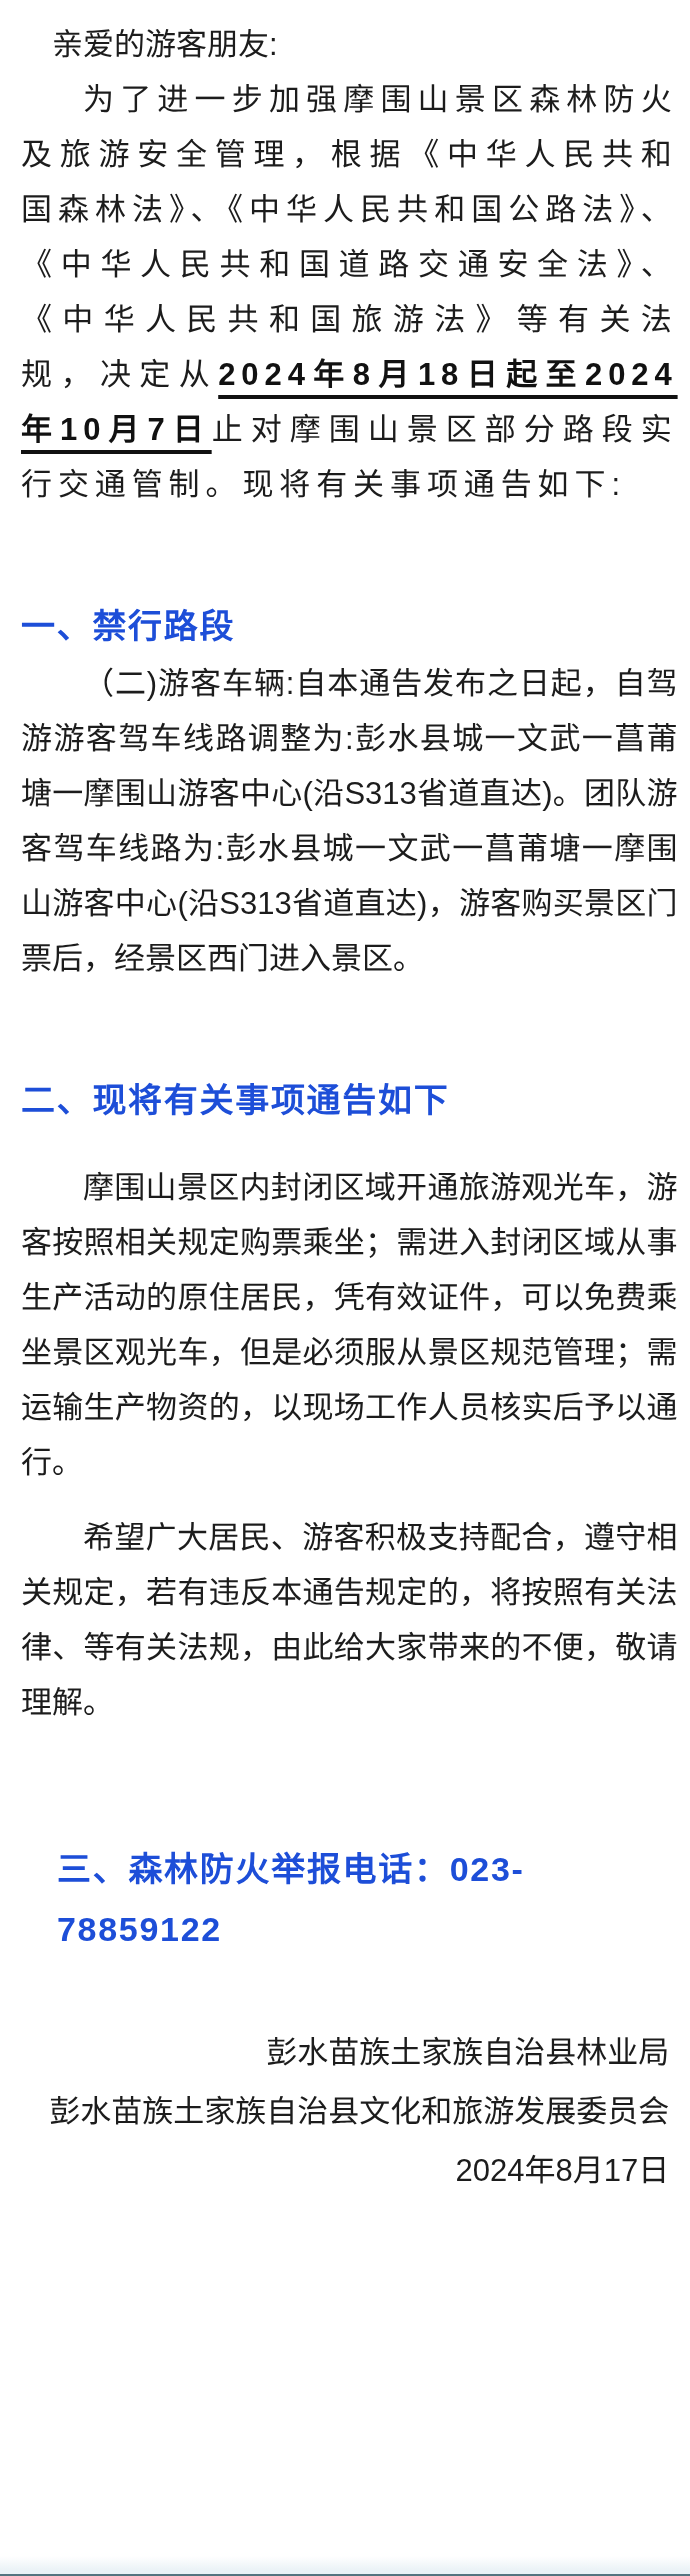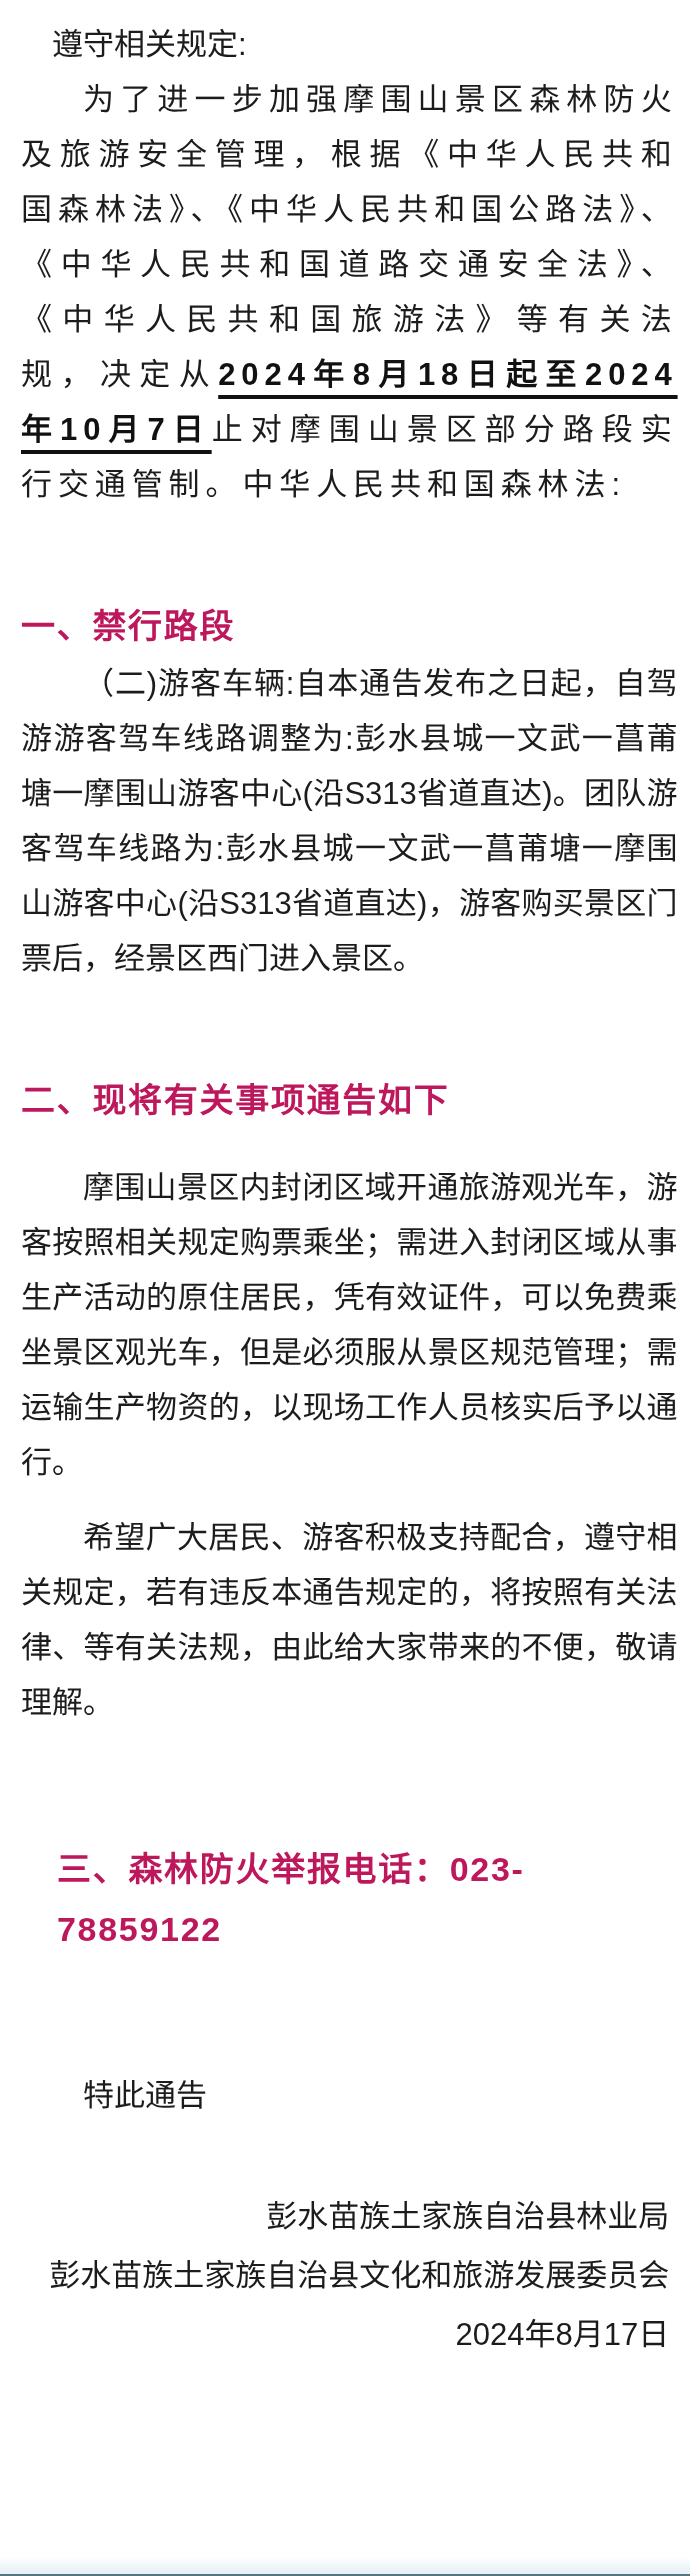--- a/index.html
+++ b/index.html
@@ -42,21 +42,21 @@
     color: #111111;
     text-decoration: underline;
     text-decoration-thickness: 4.2px;
     text-underline-offset: 10px;
     text-decoration-color: #111111;
   }
   .heading {
     font-size: 34px;
     line-height: 60px;
     font-weight: 700;
-    color: #be185d;
+    color: #1d4ed8;
     letter-spacing: 1.7px;
     margin: 84px 0 0 0;
   }
   .heading-phone {
     margin-top: 109px;
     margin-left: 36px;
   }
   .after-heading {
     margin-top: 30px;
   }
@@ -87,38 +87,37 @@
     background: linear-gradient(180deg, rgba(255,255,255,0) 0%, #eaf2f6 80%);
     border-bottom: 2.5px solid #54747f;
     box-sizing: border-box;
   }
 </style>
 </head>
 <body>
 
 <div class="page">
 
-  <p class="line salutation">遵守相关规定:</p>
+  <p class="line salutation">亲爱的游客朋友:</p>
 
-  <p class="para para-intro"><span>为了进一步加强摩围山景区森林防火及旅游安全管理，根据《中华人民共和国森林法》、《中华人民共和国公路法》、《中华人民共和国道路交通安全法》、《中华人民共和国旅游法》等有关法规，决定从</span><span class="highlight">2024年8月18日起至2024年10月7日</span><span>止对摩围山景区部分路段实行交通管制。中华人民共和国森林法:</span></p>
+  <p class="para para-intro"><span>为了进一步加强摩围山景区森林防火及旅游安全管理，根据《中华人民共和国森林法》、《中华人民共和国公路法》、《中华人民共和国道路交通安全法》、《中华人民共和国旅游法》等有关法规，决定从</span><span class="highlight">2024年8月18日起至2024年10月7日</span><span>止对摩围山景区部分路段实行交通管制。现将有关事项通告如下:</span></p>
 
   <h2 class="heading">一、禁行路段</h2>
 
 
   <p class="para">（二)游客车辆:自本通告发布之日起，自驾游游客驾车线路调整为:彭水县城一文武一菖莆塘一摩围山游客中心(沿S313省道直达)。团队游客驾车线路为:彭水县城一文武一菖莆塘一摩围山游客中心(沿S313省道直达)，游客购买景区门票后，经景区西门进入景区。</p>
 
   <h2 class="heading">二、现将有关事项通告如下</h2>
 
   <p class="para after-heading">摩围山景区内封闭区域开通旅游观光车，游客按照相关规定购票乘坐；需进入封闭区域从事生产活动的原住居民，凭有效证件，可以免费乘坐景区观光车，但是必须服从景区规范管理；需运输生产物资的，以现场工作人员核实后予以通行。</p>
 
   <p class="para gap-top">希望广大居民、游客积极支持配合，遵守相关规定，若有违反本通告规定的，将按照有关法律、等有关法规，由此给大家带来的不便，敬请理解。</p>
 
   <h2 class="heading heading-phone">三、森林防火举报电话：023-78859122</h2>
 
-  <p class="line closing">特此通告</p>
 
   <div class="signatures">
     <p>彭水苗族土家族自治县林业局</p>
     <p>彭水苗族土家族自治县文化和旅游发展委员会</p>
     <p>2024年8月17日</p>
   </div>
 
 </div>
 
 <div class="bottom-strip"></div>

